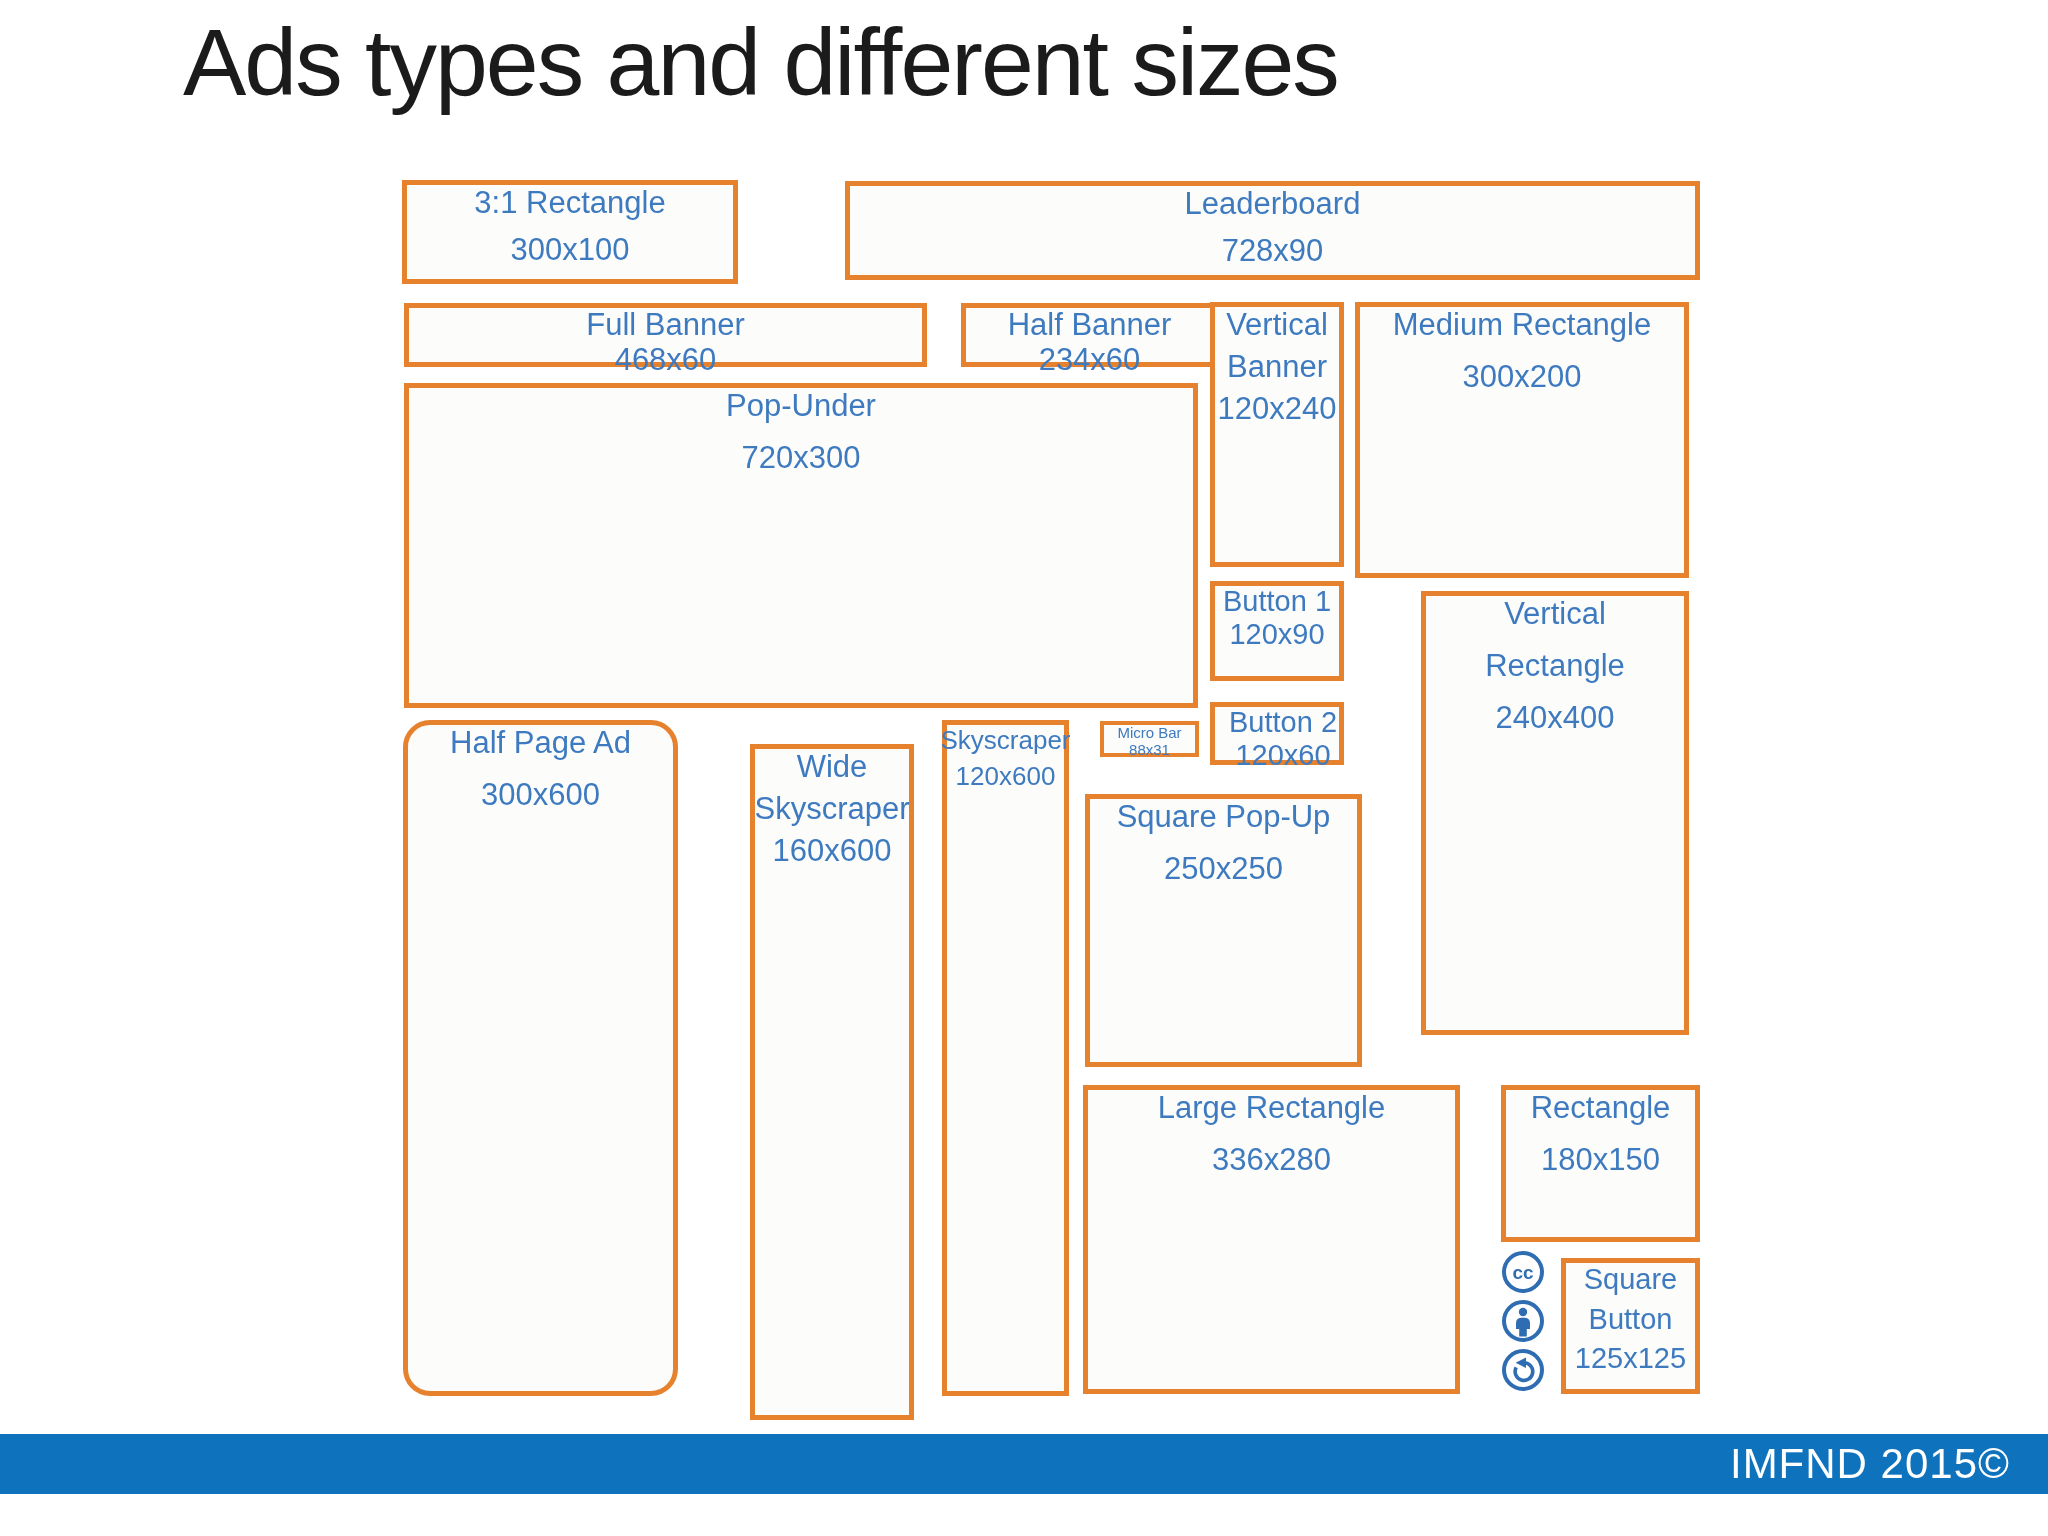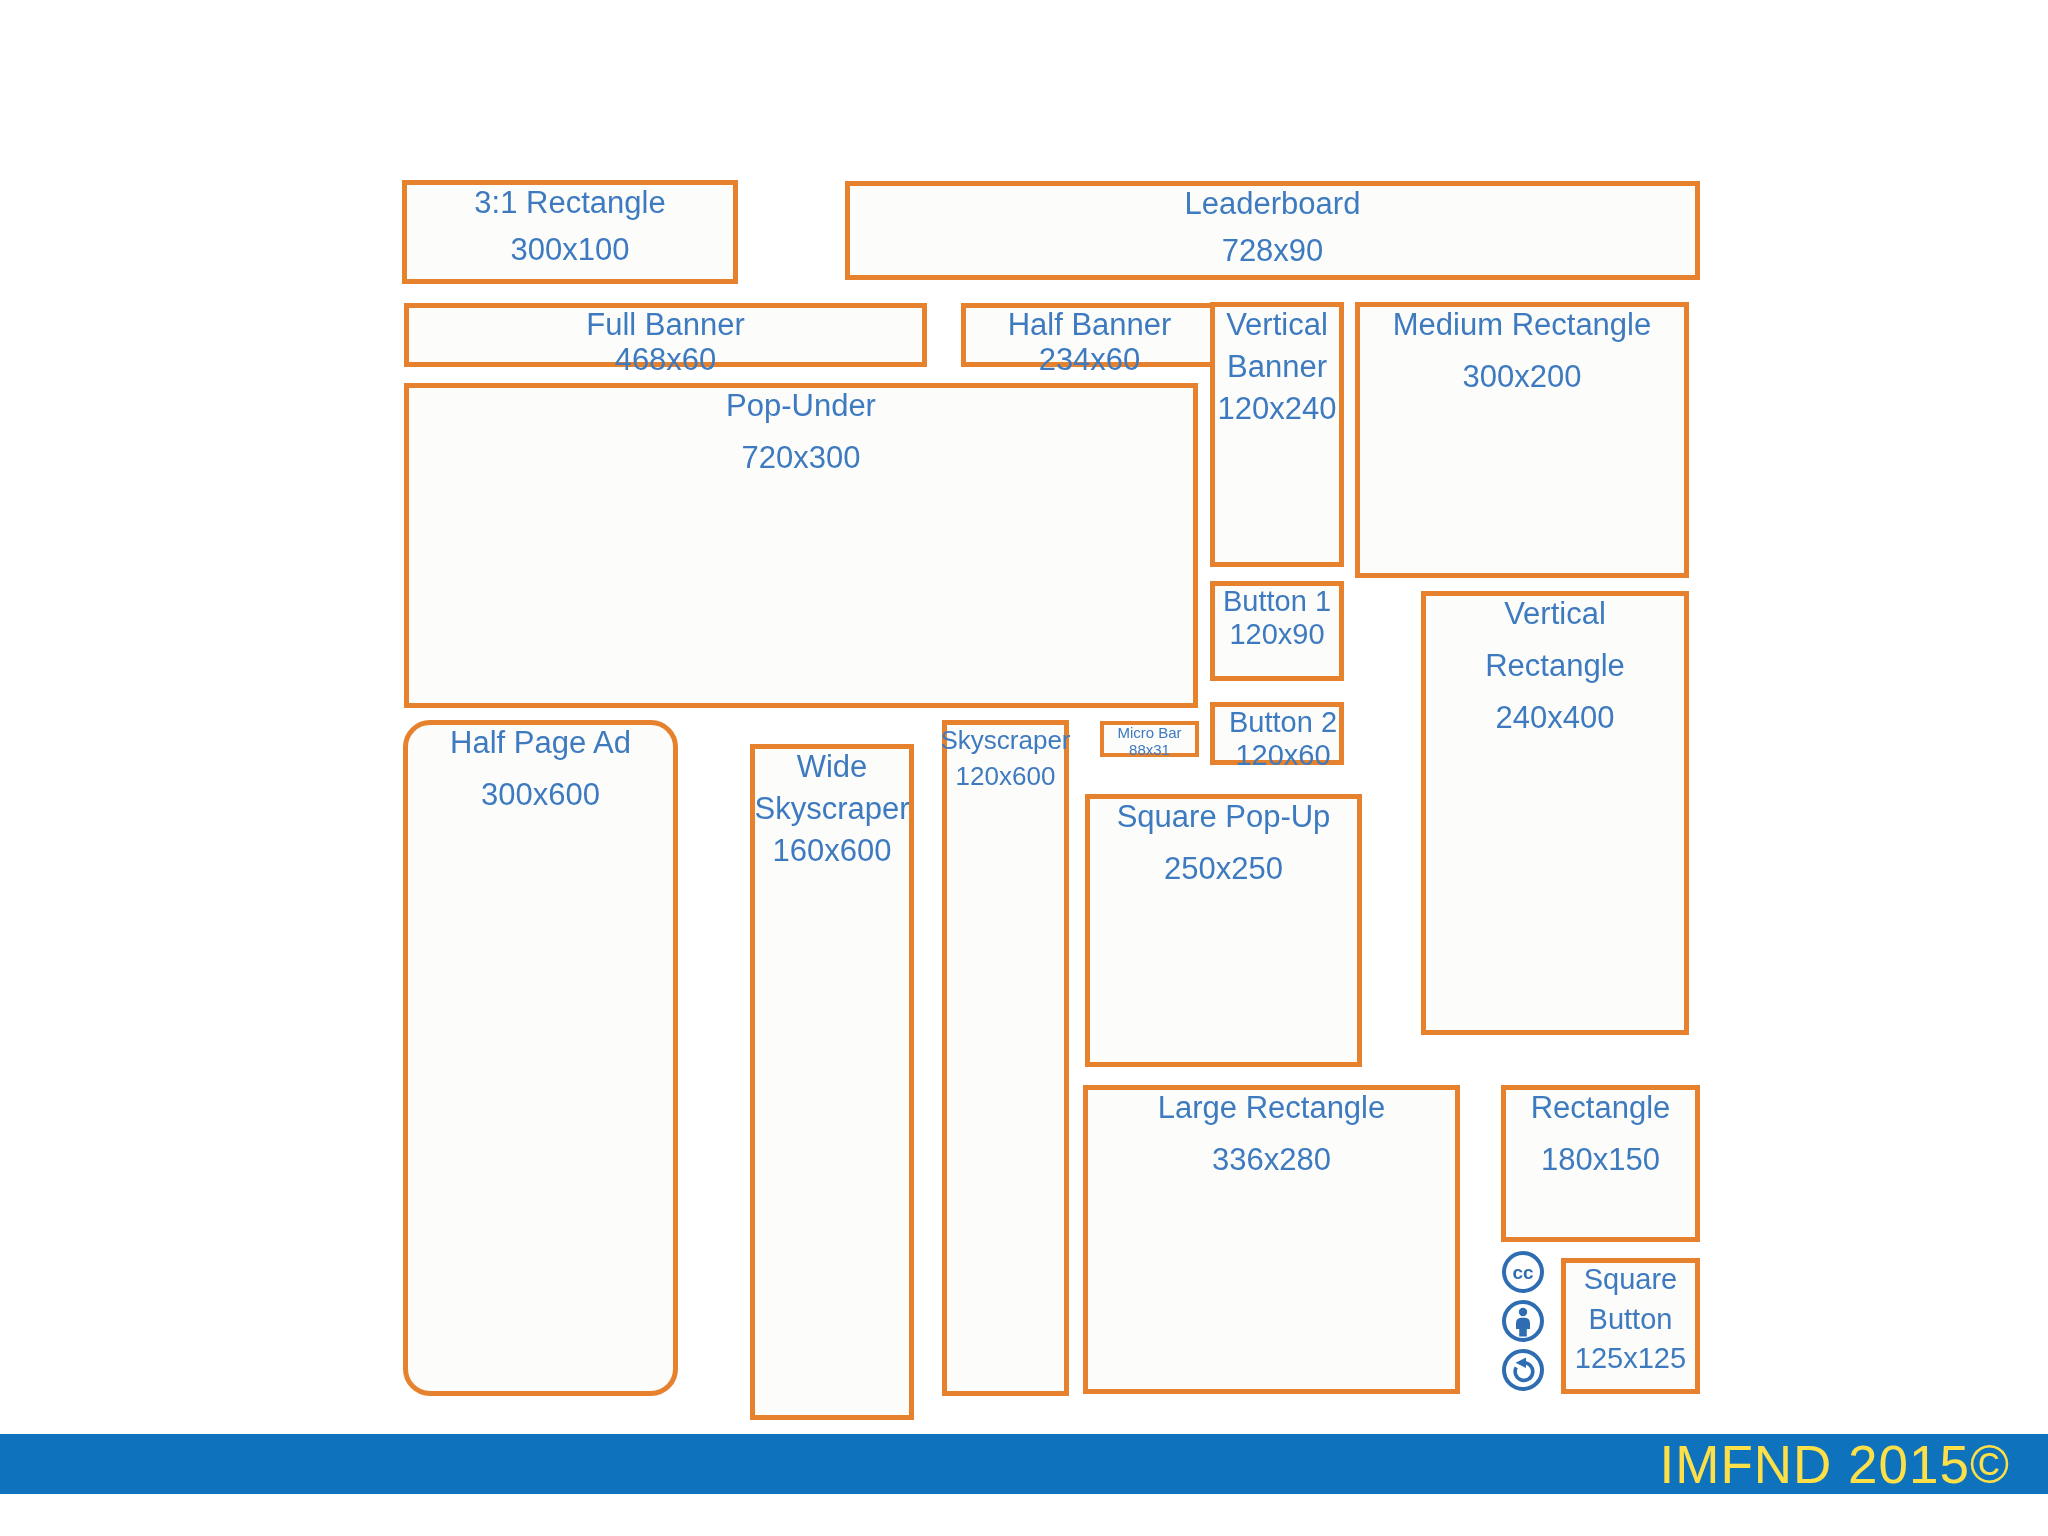--- a/index.html
+++ b/index.html
@@ -48,28 +48,29 @@
   #b-rectangle_180{left:1501px;top:1085px;width:199px;height:157px;}
   #b-square_button{left:1561px;top:1258px;width:139px;height:136px;font-size:29px;}
 
   .cc-col{position:absolute;left:1500px;top:1250px;width:46px;
     display:flex;flex-direction:column;row-gap:5px;align-items:center;}
   .cc-col svg{display:block;}
 
   .footer{position:absolute;left:0;top:1434px;width:2048px;height:60px;
     background:var(--footerblue);display:flex;align-items:center;
     justify-content:flex-end;padding-right:38px;}
-  .footer span{color:#fde047;font-size:53px;font-weight:300;letter-spacing:1px;
+  .footer span{color:#ffffff;font-size:42px;font-weight:300;letter-spacing:1px;
     line-height:1;}
 </style>
 </head>
 <body>
 
 <div class="slide">
 
+  <h1 class="title">Ads types and different sizes</h1>
 
   <div>
 
     <div class="box spread-sm" id="b-rect31">
       <span>3:1 Rectangle</span>
       <span>300x100</span>
     </div>
 
     <div class="box spread-sm" id="b-leaderboard">
       <span>Leaderboard</span>

